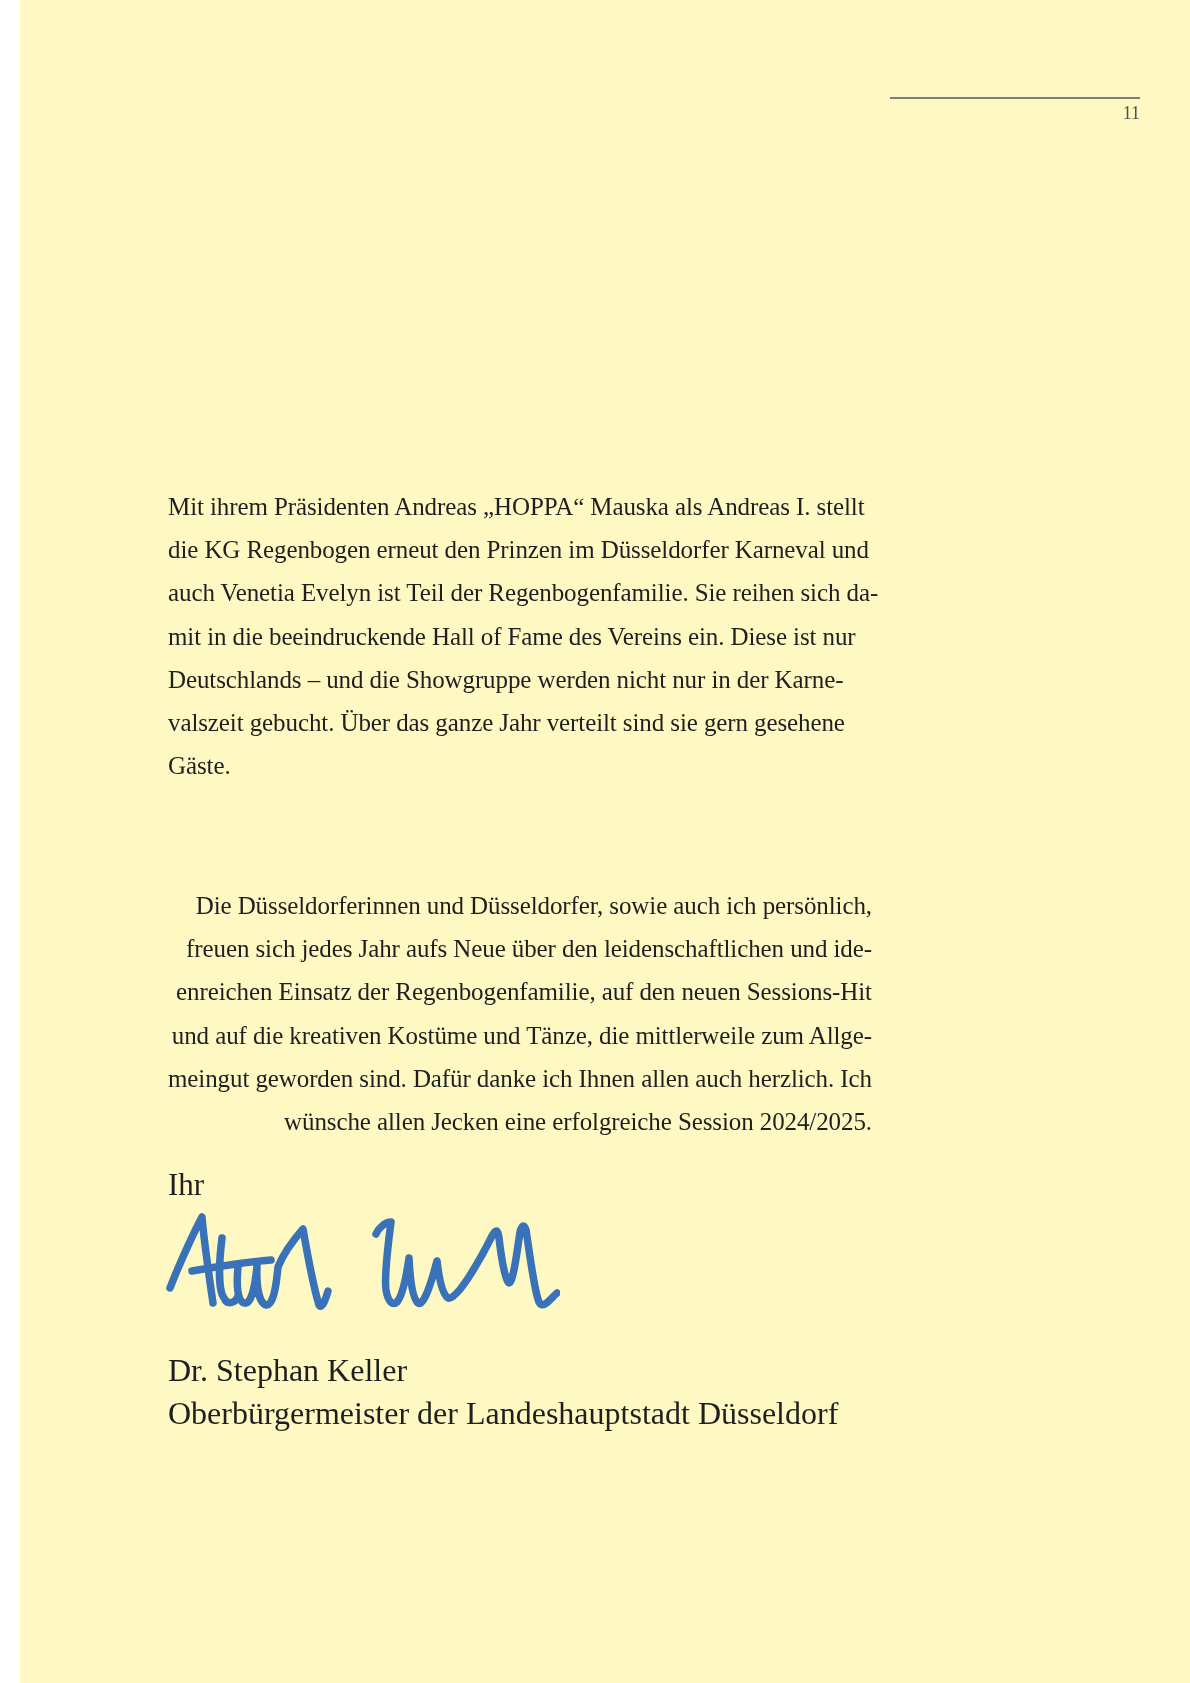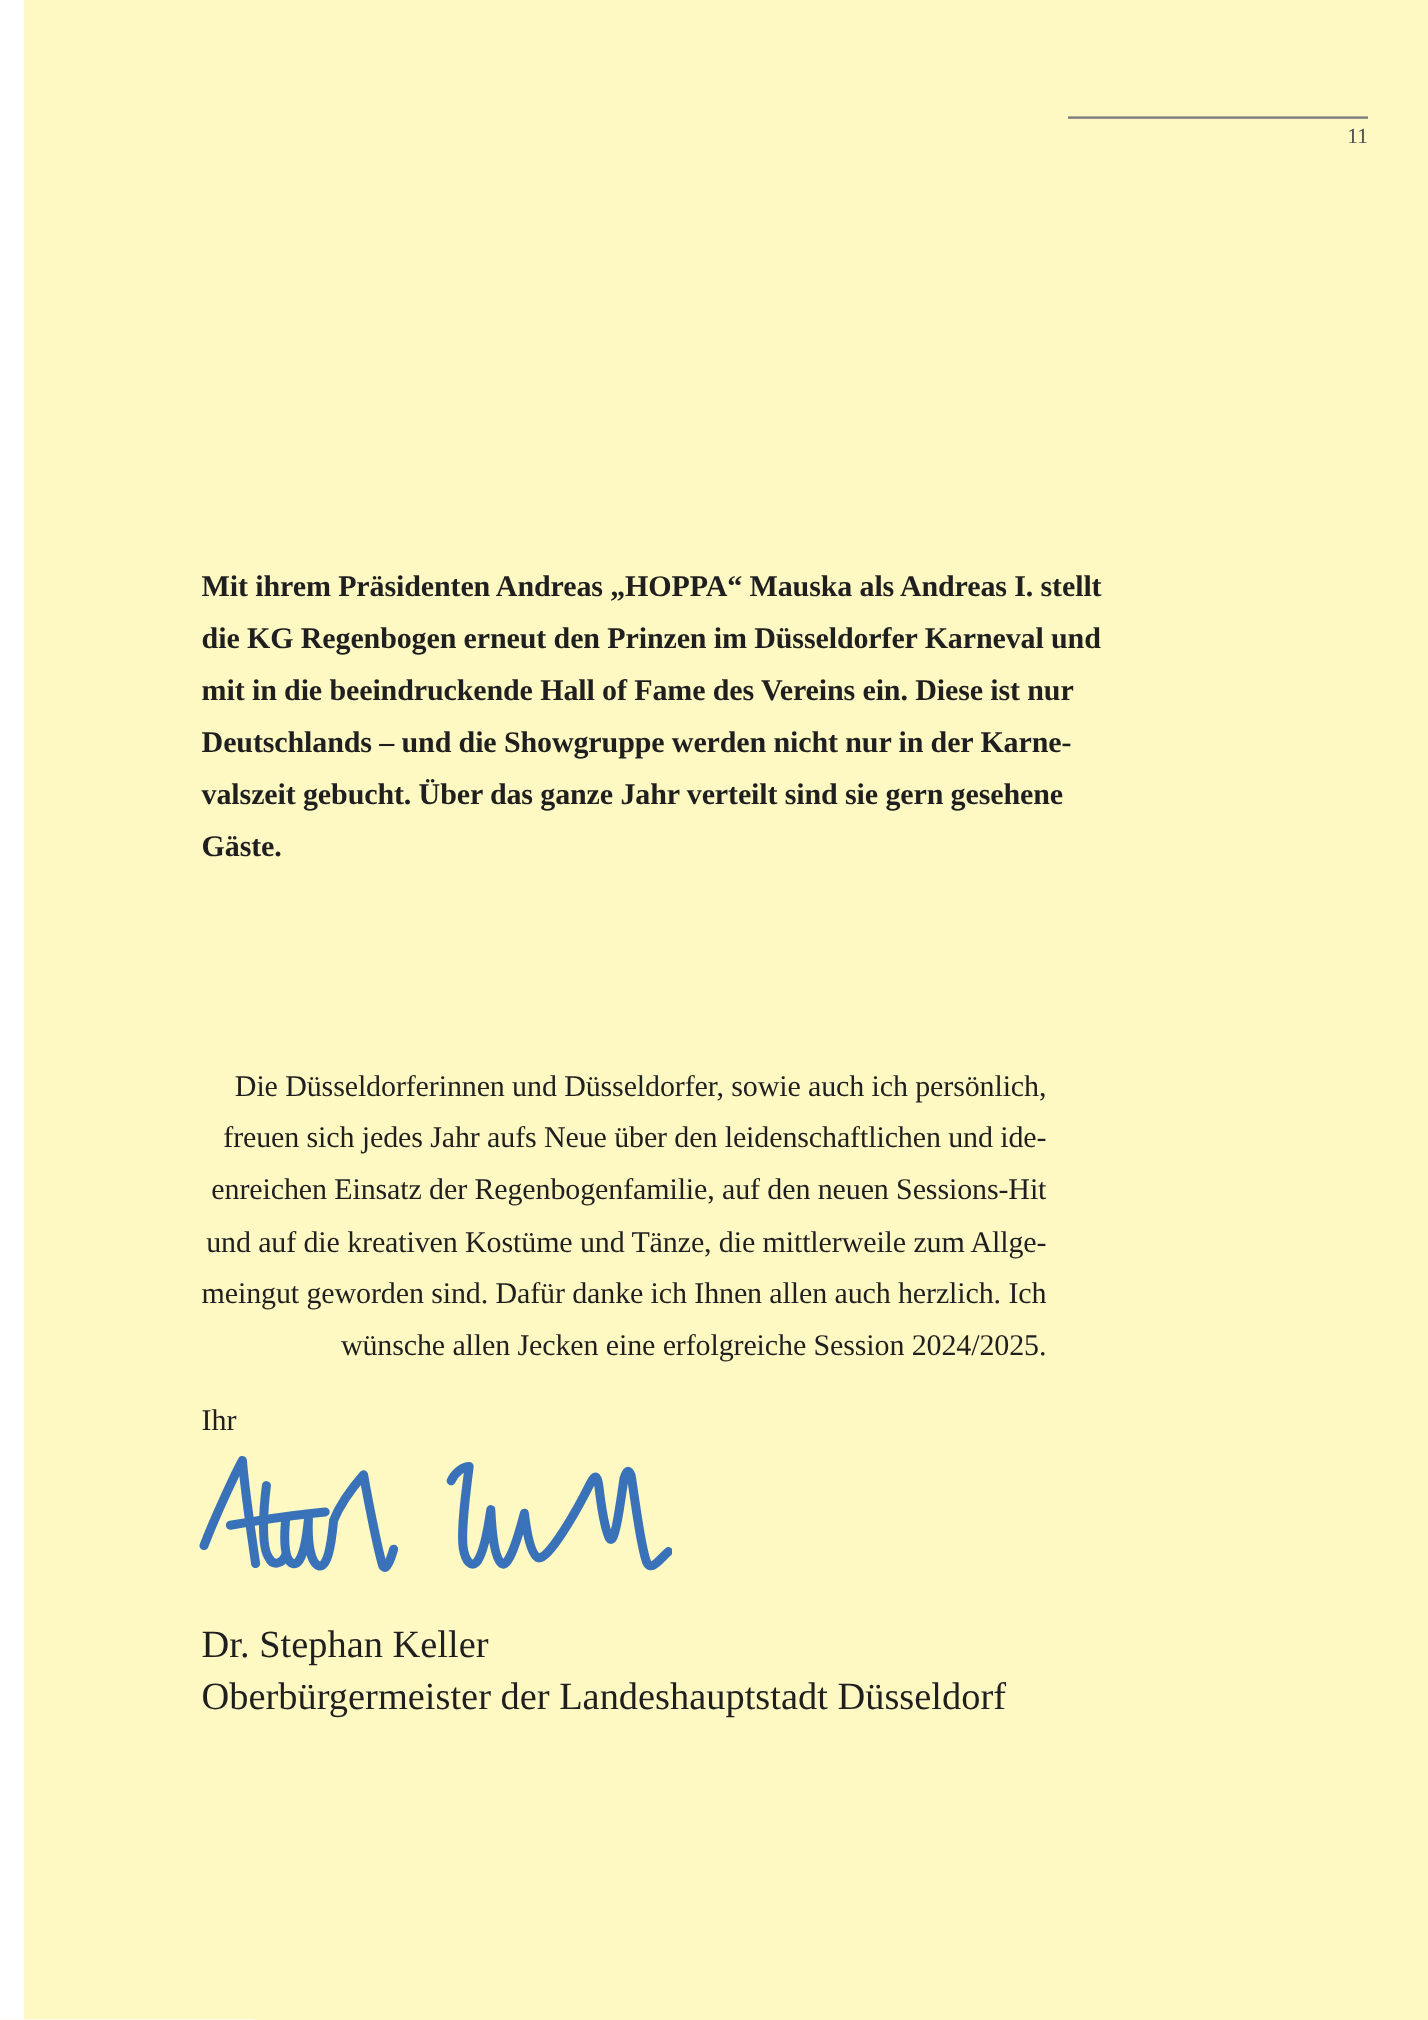--- a/index.html
+++ b/index.html
@@ -40,28 +40,28 @@
     left: 148px;
     margin: 0;
     font-size: 25px;
     line-height: 43.2px;
     letter-spacing: -0.1px;
   }
   .para .line {
     display: block;
     white-space: nowrap;
   }
-  .para-1 { top: 468px; font-weight: bold; }
+  .para-1 { top: 485px; }
   .para-2 { top: 884px; text-align: right; }
   .valediction {
     position: absolute;
     left: 148px;
     top: 1163px;
     margin: 0;
-    font-size: 25px;
+    font-size: 31px;
     line-height: 43.2px;
   }
   .signature {
     position: absolute;
     left: 140px;
     top: 1200px;
     width: 400px;
     height: 130px;
   }
   .signature path {
@@ -84,20 +84,21 @@
 <body>
 
 <div class="page">
 
   <div class="header-rule"></div>
   <div class="page-number">11</div>
 
   <p class="para para-1">
     <span class="line">Mit ihrem Präsidenten Andreas „HOPPA“ Mauska als Andreas I. stellt</span>
     <span class="line">die KG Regenbogen erneut den Prinzen im Düsseldorfer Karneval und</span>
+    <span class="line">auch Venetia Evelyn ist Teil der Regenbogenfamilie. Sie reihen sich da-</span>
     <span class="line">mit in die beeindruckende Hall of Fame des Vereins ein. Diese ist nur</span>
     <span class="line">Deutschlands – und die Showgruppe werden nicht nur in der Karne-</span>
     <span class="line">valszeit gebucht. Über das ganze Jahr verteilt sind sie gern gesehene</span>
     <span class="line">Gäste.</span>
   </p>
 
   <p class="para para-2">
     <span class="line">Die Düsseldorferinnen und Düsseldorfer, sowie auch ich persönlich,</span>
     <span class="line">freuen sich jedes Jahr aufs Neue über den leidenschaftlichen und ide-</span>
     <span class="line">enreichen Einsatz der Regenbogenfamilie, auf den neuen Sessions-Hit</span>

